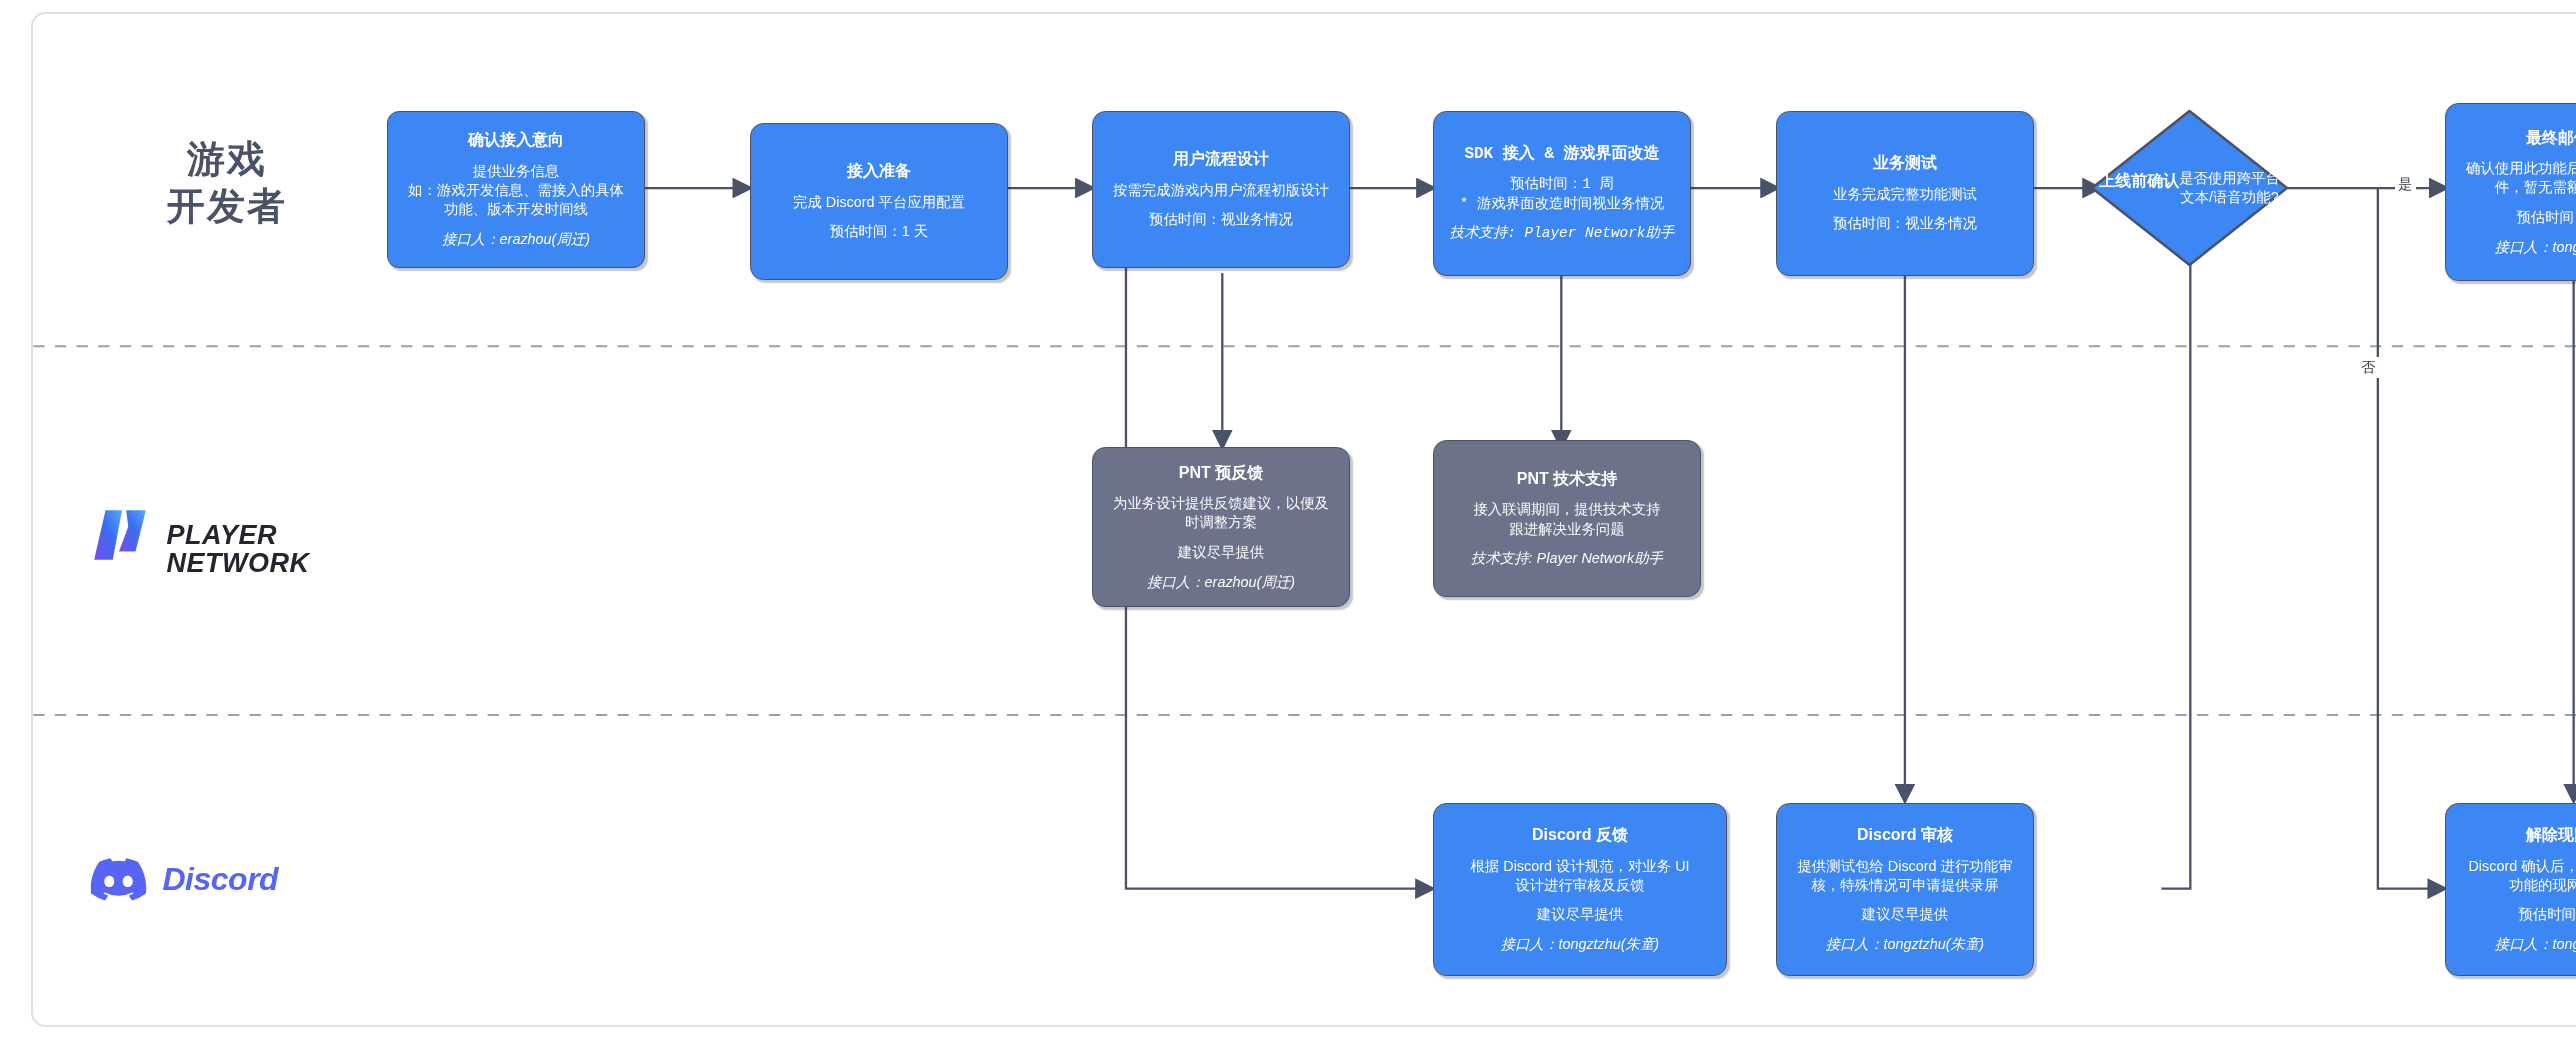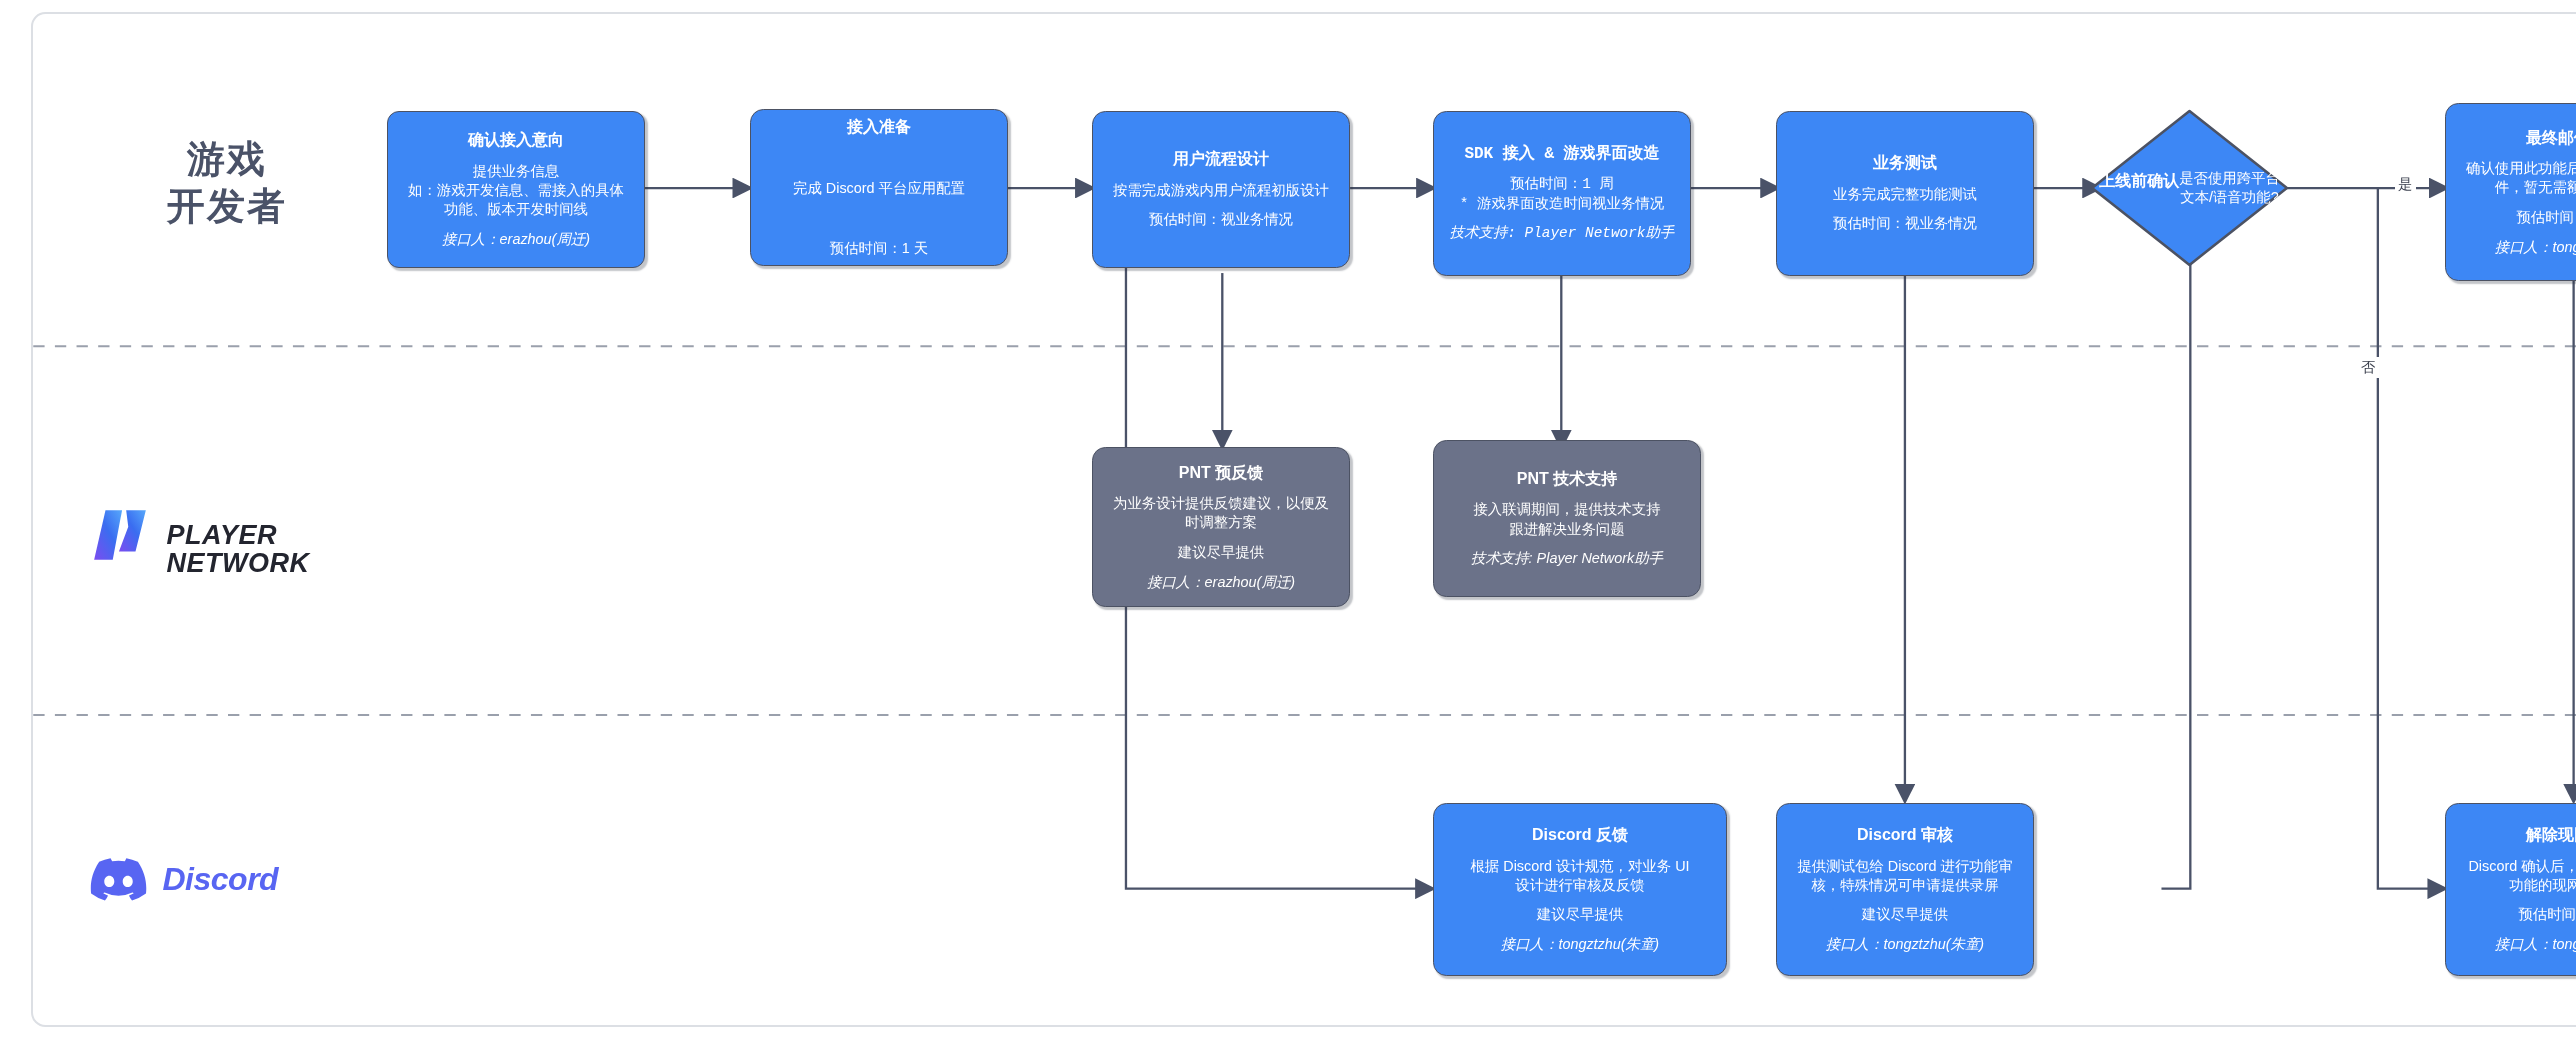--- a/index.html
+++ b/index.html
@@ -224,21 +224,21 @@
   </div>
 
   <div class="node blue" style="left:387px; top:111px; width:258px; height:157px;border-radius:12px;">
     <div class="n-title">确认接入意向</div>
     <div class="n-desc">提供业务信息
 如：游戏开发信息、需接入的具体
 功能、版本开发时间线</div>
     <div class="n-owner">接口人：erazhou(周迁)</div>
   </div>
 
-  <div class="node blue" style="left:750px; top:109px; width:258px; height:157px;justify-content:space-between;">
+  <div class="node blue" style="left:750px; top:123px; width:258px; height:157px;">
     <div class="n-title">接入准备</div>
     <div class="n-desc">完成 Discord 平台应用配置</div>
     <div class="n-time">预估时间：1 天</div>
   </div>
 
   <div class="node blue" style="left:1092px; top:111px; width:258px; height:157px;">
     <div class="n-title">用户流程设计</div>
     <div class="n-desc">按需完成游戏内用户流程初版设计</div>
     <div class="n-time">预估时间：视业务情况</div>
   </div>

